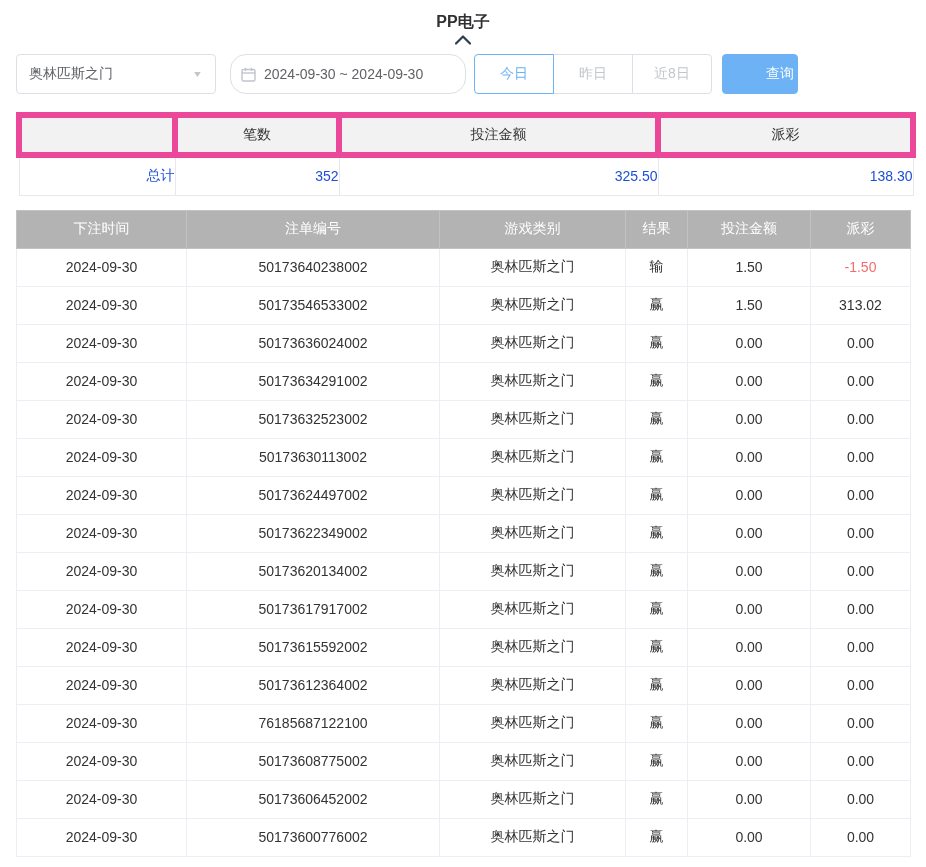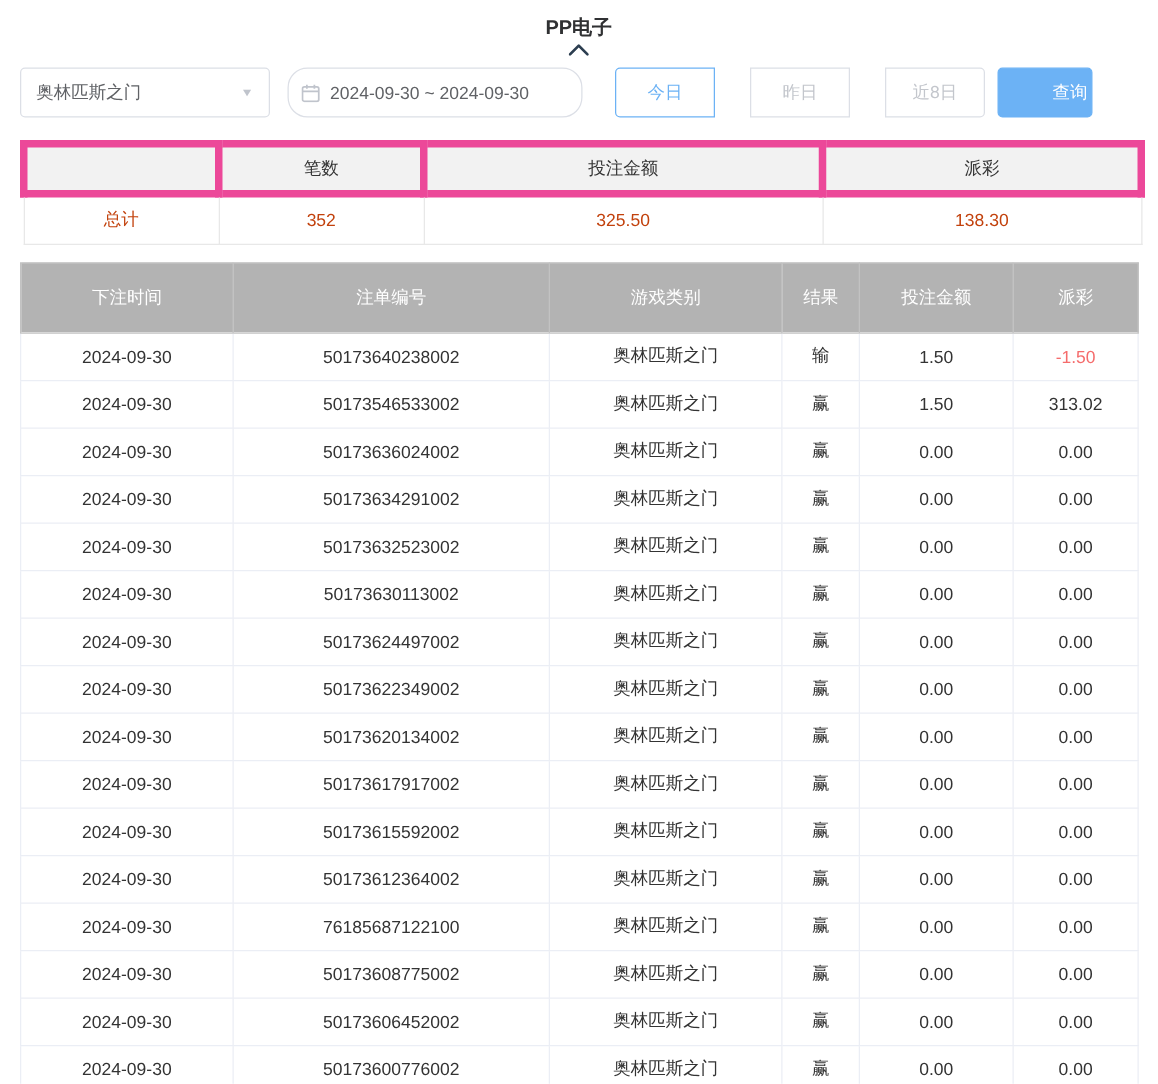--- a/index.html
+++ b/index.html
@@ -36,21 +36,21 @@
 
   .date-picker {
     margin-left: 14px;
     width: 236px; height: 40px;
     border: 1px solid #dcdfe6; border-radius: 16px;
     display: flex; align-items: center; gap: 8px;
     padding: 0 10px; font-size: 14px; color: #606266;
     cursor: pointer; background: #fff;
   }
 
-  .quick-group { display: flex; margin-left: 26px; gap: 29px; }
+  .quick-group { display: flex; margin-left: 8px; }
   .quick-btn {
     width: 80px; height: 40px;
     background: #fff; border: 1px solid #dcdfe6;
     font-size: 14px; color: #c3c6cc; cursor: pointer;
     margin-left: -1px;
     font-family: inherit;
   }
   .quick-btn:first-child { margin-left: 0; border-radius: 4px 0 0 4px; }
   .quick-btn:last-child { border-radius: 0 4px 4px 0; }
   .quick-btn.active {
@@ -67,33 +67,33 @@
   }
 
   
   table { border-collapse: collapse; width: 894px; table-layout: fixed; }
   .summary-table { margin-bottom: 14px; font-size: 14px; }
   .summary-table th {
     background: #f2f2f2; height: 40px; font-weight: normal;
     color: #333; border: 6px solid #ec4899; text-align: center;
   }
   .summary-table td {
-    background: #fff; height: 40px; color: #c2410c;
-    border: 1px solid #e8e8e8; text-align: center;
+    background: #fff; height: 40px; color: #1d4ed8;
+    border: 1px solid #e8e8e8; text-align: right;
   }
   .summary-table col:nth-child(1) { width: 156px; }
   .summary-table col:nth-child(2) { width: 164px; }
   .summary-table col:nth-child(3) { width: 319px; }
   .summary-table col:nth-child(4) { width: 255px; }
 
   
   .bet-table { font-size: 14px; }
   .bet-table th {
     background: #b3b3b3; color: #ffffff; font-weight: normal;
-    height: 56px; text-align: center;
+    height: 38px; text-align: center;
     border: 1px solid #c2c2c2;
   }
   .bet-table td {
     height: 38px; text-align: center; color: #333;
     border: 1px solid #ebeef5; background: #fff;
   }
   .bet-table td.negative { color: #f56c6c; }
   .bet-table col:nth-child(1) { width: 170px; }
   .bet-table col:nth-child(2) { width: 253px; }
   .bet-table col:nth-child(3) { width: 186px; }

